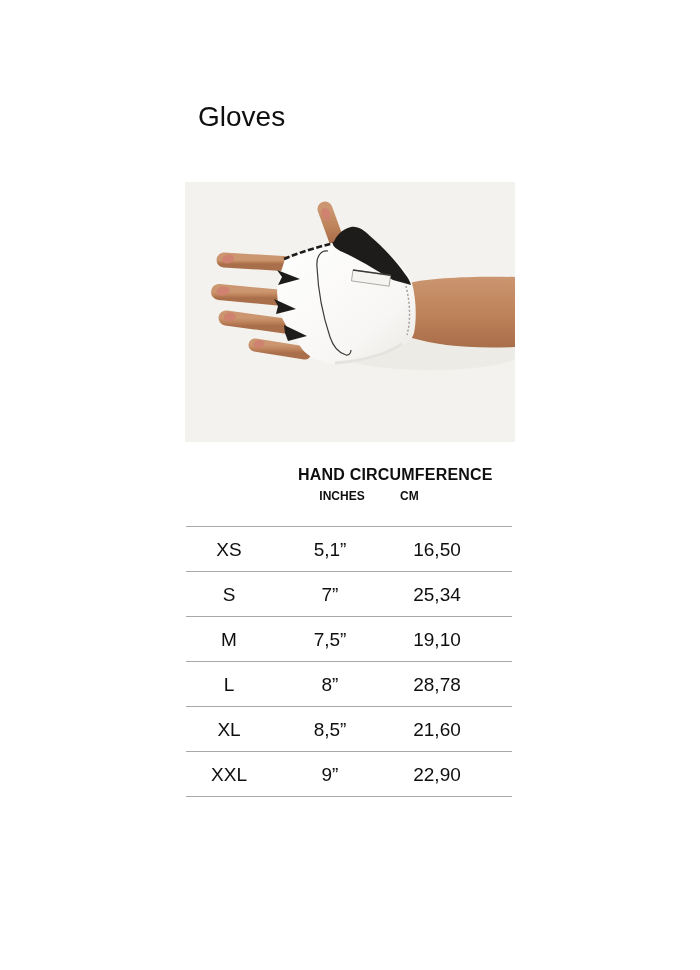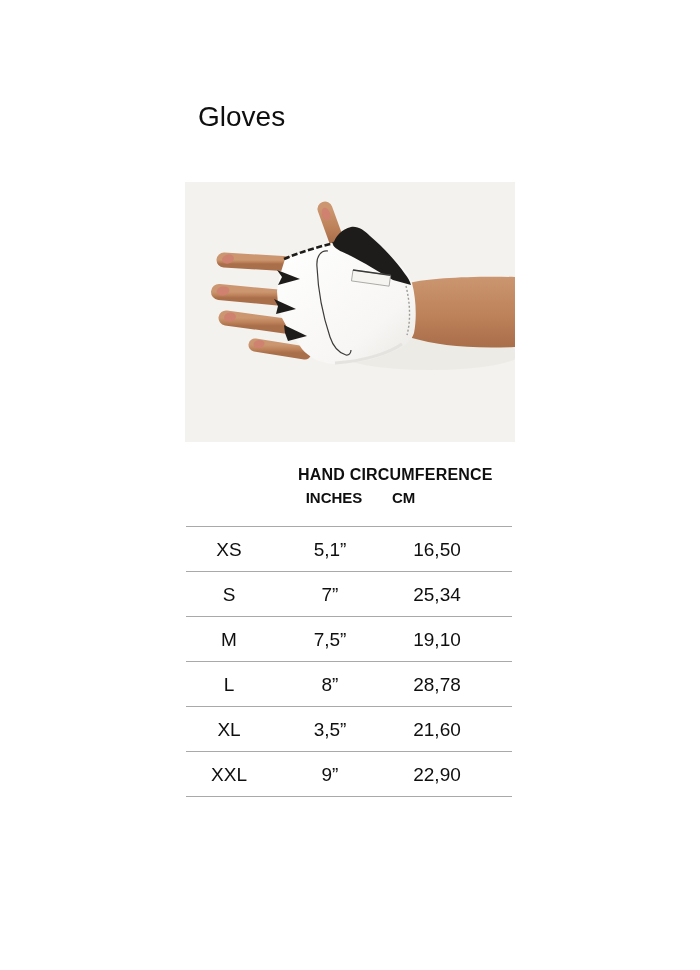--- a/index.html
+++ b/index.html
@@ -29,23 +29,23 @@
   .size-table{
     position:absolute;left:186px;top:449px;width:326px;height:446px;
   }
   .group-header{
     position:absolute;left:112px;top:1px;
     font-size:16px;font-weight:700;line-height:1;letter-spacing:0.2px;color:var(--ink);
     white-space:nowrap;
     margin-top:17px;
   }
   .col-headers{
-    position:absolute;left:4px;top:41px;width:326px;
+    position:absolute;left:12px;top:41px;width:326px;
     display:grid;grid-template-columns:86px 116px 98px 26px;
-    font-size:15px;font-weight:700;line-height:1;color:var(--ink);
+    font-size:12px;font-weight:700;line-height:1;color:var(--ink);
   }
   .col-inches{grid-column:2;text-align:center;}
   .col-cm{grid-column:3;text-align:left;}
   .rows{
     position:absolute;left:0;top:77px;width:326px;
     border-bottom:1px solid var(--line);
   }
   .t-row{
     display:grid;grid-template-columns:86px 116px 98px 26px;
     height:45px;align-items:center;
@@ -167,21 +167,21 @@
         <span>7,5”</span>
         <span>19,10</span>
       </div>
       <div class="t-row">
         <span>L</span>
         <span>8”</span>
         <span>28,78</span>
       </div>
       <div class="t-row">
         <span>XL</span>
-        <span>3,5”</span>
+        <span>8,5”</span>
         <span>21,60</span>
       </div>
       <div class="t-row">
         <span>XXL</span>
         <span>9”</span>
         <span>22,90</span>
       </div>
     </div>
   </div>
 

